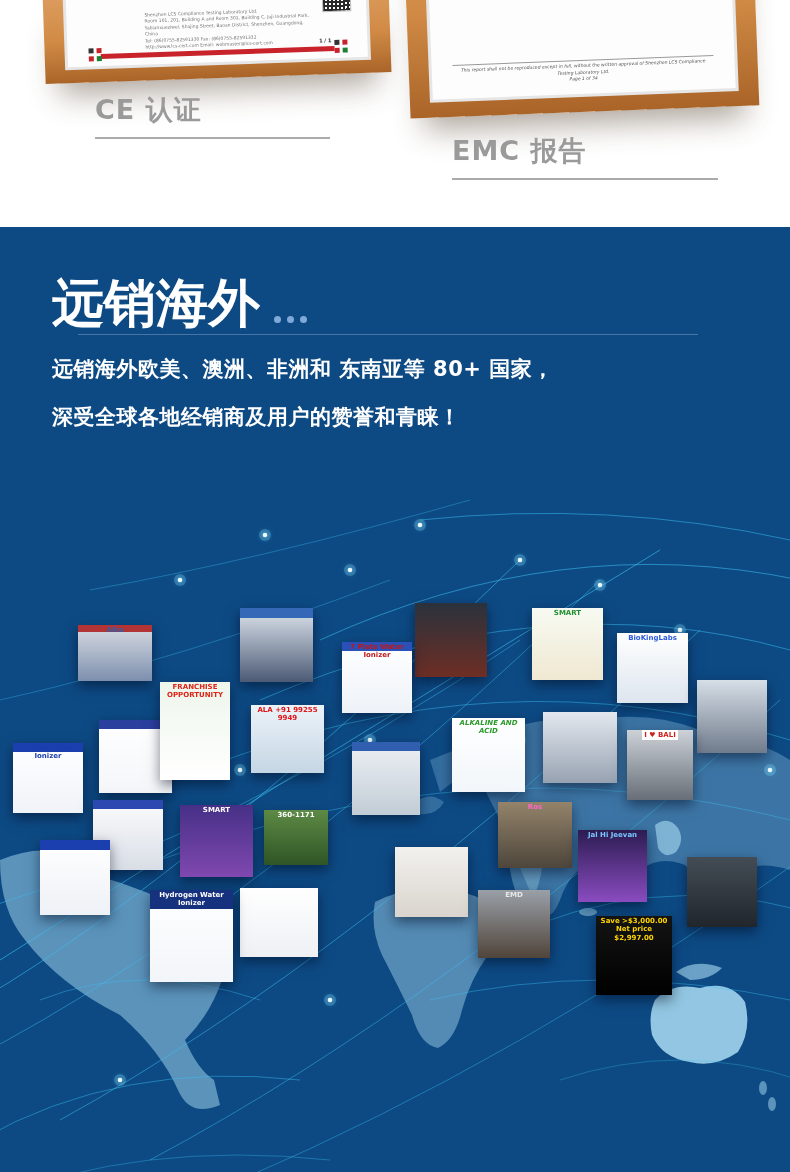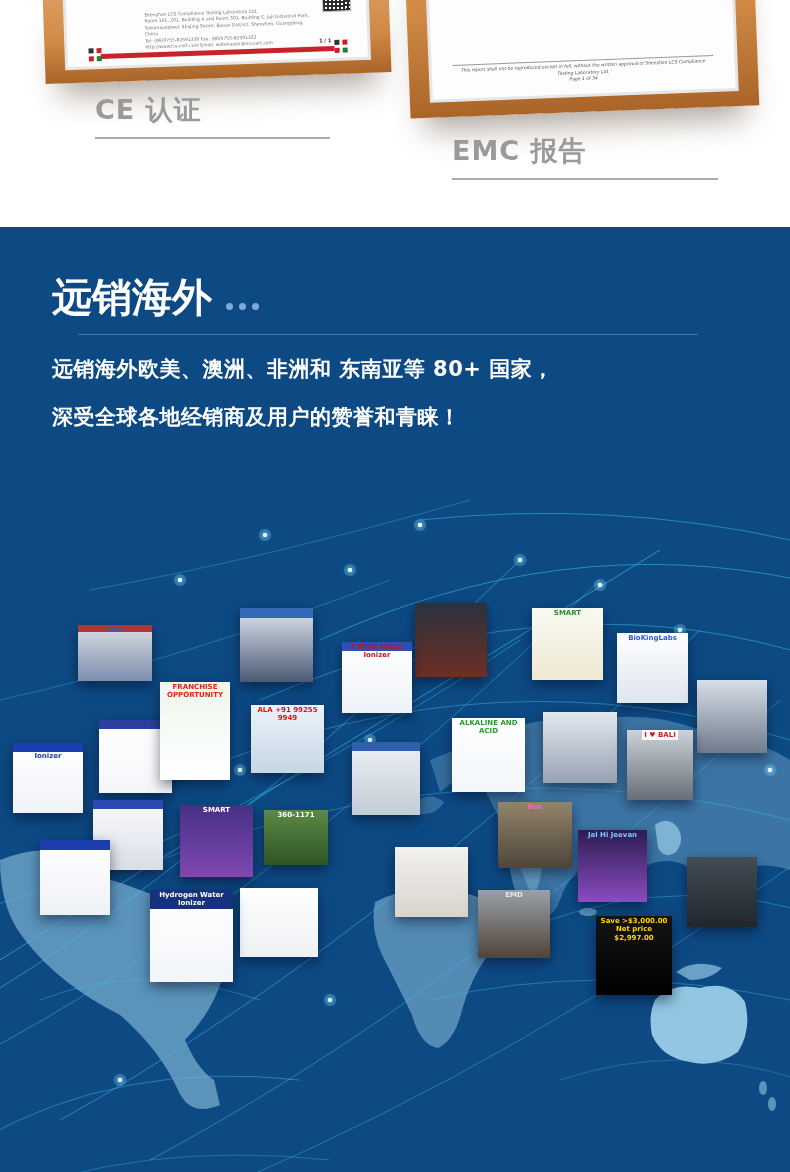--- a/index.html
+++ b/index.html
@@ -29,21 +29,21 @@
   .footpage{font-style:italic;}
   .cert-cap{position:absolute;}
   .cap-left{left:95px;top:92px;width:235px;}
   .cap-right{left:452px;top:133px;width:266px;}
   .cert-label{font-size:27px;font-weight:bold;color:#9a9a9a;letter-spacing:1px;}
   .cert-underline{height:2px;background:#ababab;margin-top:9px;}
 
   
   .blue{position:absolute;left:0;top:227px;width:790px;height:945px;background:#0d4a84;overflow:hidden;}
   .hgroup{position:absolute;left:52px;top:48px;display:flex;align-items:flex-end;}
-  .cn-title{font-size:40px;font-weight:bold;color:#ffffff;margin:0;line-height:1.1;}
+  .cn-title{font-size:52px;font-weight:bold;color:#ffffff;margin:0;line-height:1.1;}
   .dots{display:flex;gap:6px;margin:0 0 9px 14px;}
   .dot{width:7px;height:7px;border-radius:50%;background:#7fa9d9;}
   .en-sub{position:absolute;left:623px;top:55px;font-size:17px;font-weight:bold;color:#54779e;line-height:1.15;letter-spacing:.2px;}
   .divider{position:absolute;left:78px;top:107px;width:620px;height:1px;background:rgba(180,200,225,.35);}
   .desc{position:absolute;left:52px;margin:0;color:#ffffff;font-size:21px;font-weight:bold;letter-spacing:.5px;}
   .d1{top:128px;} .d2{top:176px;}
 
   
   .map{position:absolute;left:0;top:213px;width:790px;height:732px;}
   .map svg{position:absolute;left:0;top:0;}
@@ -235,21 +235,21 @@
           <div class="tile" title="Kates Jal 7 Plate Water Ionizer order webpage" style="left: 99px; top: 280px; width: 73px; height: 73px; background: linear-gradient(rgb(255, 255, 255), rgb(244, 246, 249));">
             <div class="tilebar" style="background: rgb(43, 63, 158);"></div>
           </div>
           <div class="tile" title="SMART franchise opportunity flyer with contact button" style="left: 160px; top: 242px; width: 70px; height: 98px; background: linear-gradient(rgb(238, 246, 236), rgb(255, 255, 255));">
             <span class="tiletext" style="color: rgb(224, 36, 22);">FRANCHISE OPPORTUNITY</span>
           </div>
           <div class="tile" title="dealer wanted flyer with circular product photos" style="left: 251px; top: 265px; width: 73px; height: 68px; background: linear-gradient(rgb(236, 243, 249), rgb(197, 214, 228));">
             <span class="tiletext" style="color: rgb(224, 20, 20);">ALA +91 99255 9949</span>
           </div>
           <div class="tile" title="exhibition booth with visitors on red carpet" style="left: 543px; top: 272px; width: 74px; height: 71px; background: linear-gradient(rgb(227, 232, 238), rgb(151, 162, 178));"></div>
-          <div class="tile" title="SM8 alkaline and acid ionizer flyer with wings, available in 7 plates" style="left: 452px; top: 278px; width: 73px; height: 74px; background: linear-gradient(rgb(255, 255, 255), rgb(242, 246, 250));">
+          <div class="tile" title="SM8 alkaline and acid ionizer flyer with wings, available in 7 plates" style="left: 452px; top: 278px; width: 73px; height: 74px; background: linear-gradient(rgb(255, 255, 255), rgb(242, 246, 250)); font-style: italic;">
             <span class="tiletext" style="color: rgb(42, 154, 42);">ALKALINE AND ACID</span>
           </div>
           <div class="tile" title="man in I-love-Bali t-shirt beside machine" style="left: 627px; top: 290px; width: 66px; height: 70px; background: linear-gradient(rgb(205, 210, 216), rgb(103, 110, 119));">
             <span class="tiletext" style="color: rgb(208, 32, 32); background: rgb(255, 255, 255);">I ♥ BALI</span>
           </div>
           <div class="tile" title="7 plate water ionizer specification flyer" style="left: 13px; top: 303px; width: 70px; height: 70px; background: linear-gradient(rgb(255, 255, 255), rgb(240, 243, 248));">
             <div class="tilebar" style="background: rgb(27, 63, 174);"></div>
             <span class="tiletext" style="color: rgb(27, 63, 174);">7 Plate Water Ionizer</span>
           </div>
           <div class="tile" title="trade-show booth with blue header and red carpet" style="left: 352px; top: 302px; width: 68px; height: 73px; background: linear-gradient(rgb(238, 241, 245), rgb(194, 204, 214));">

